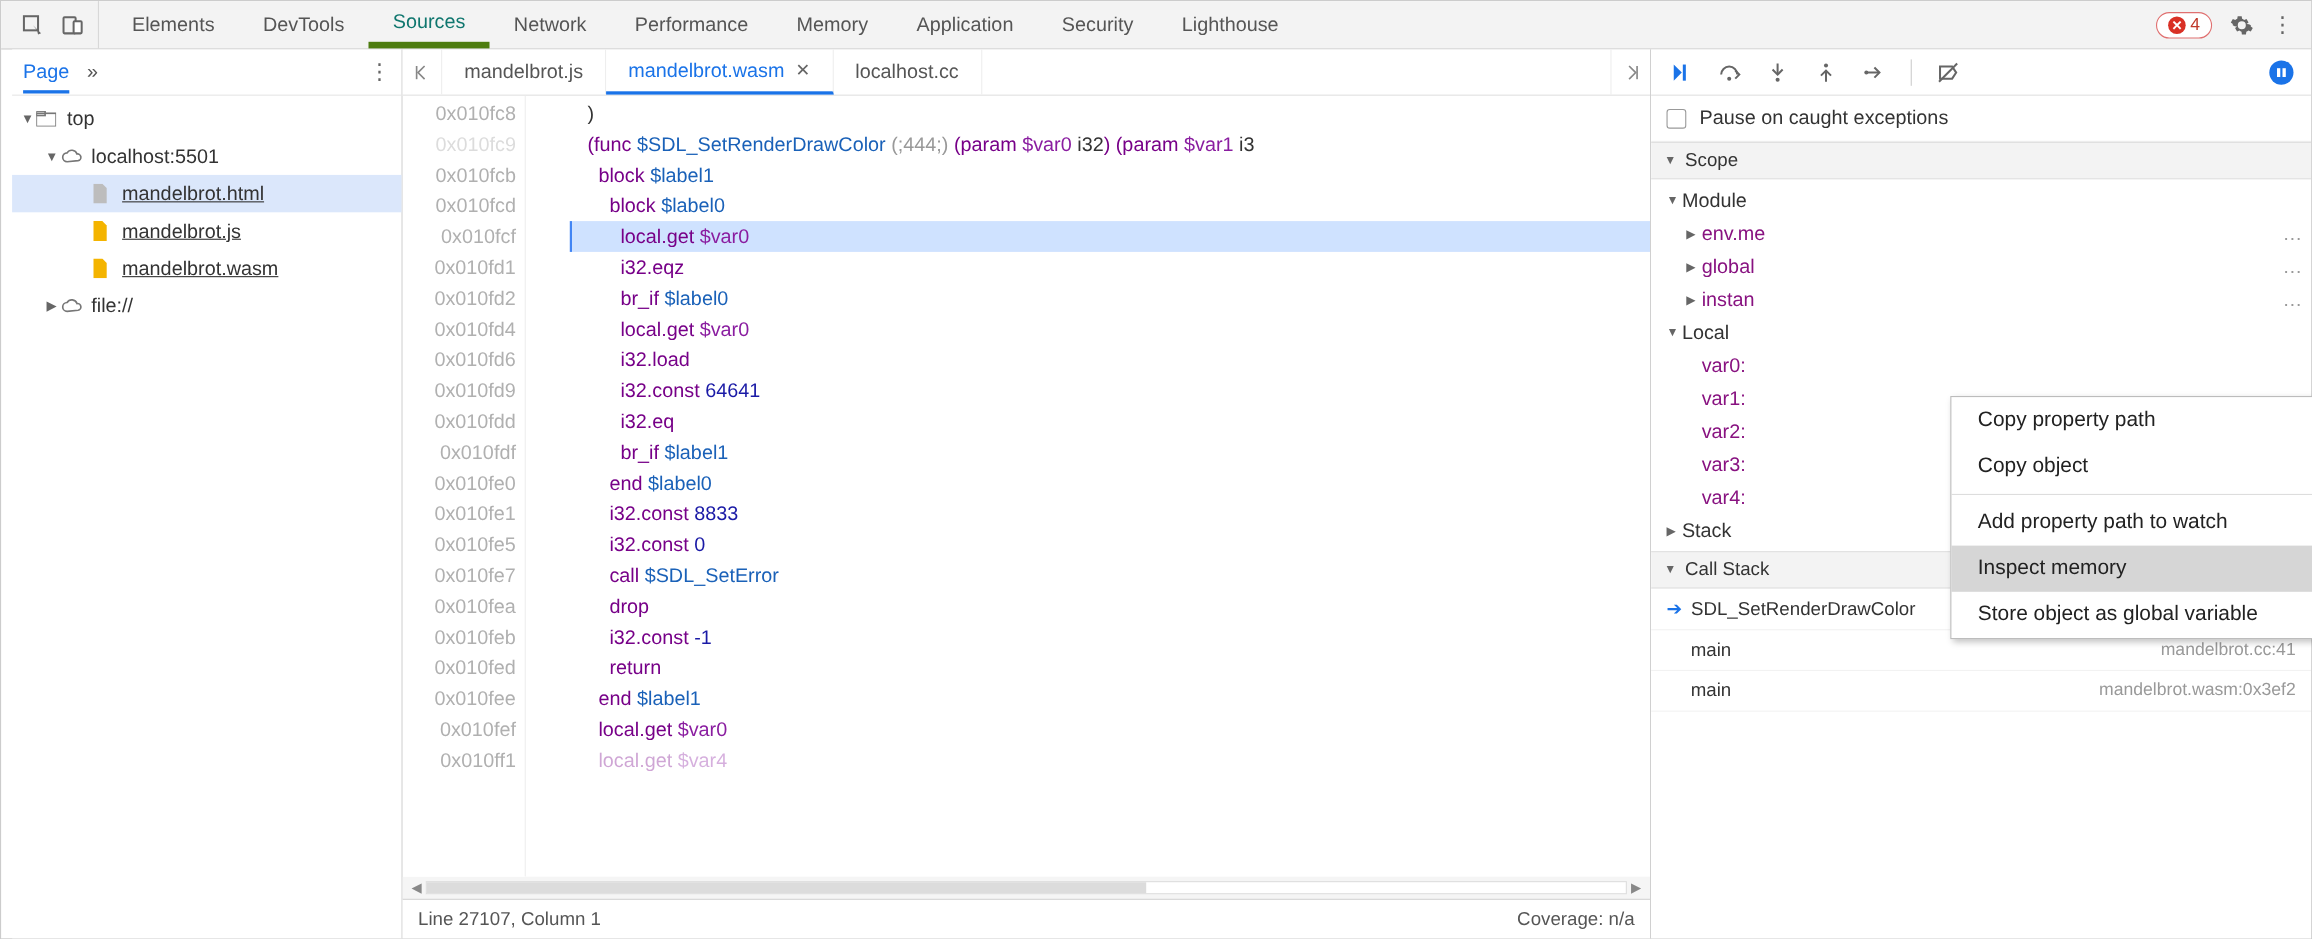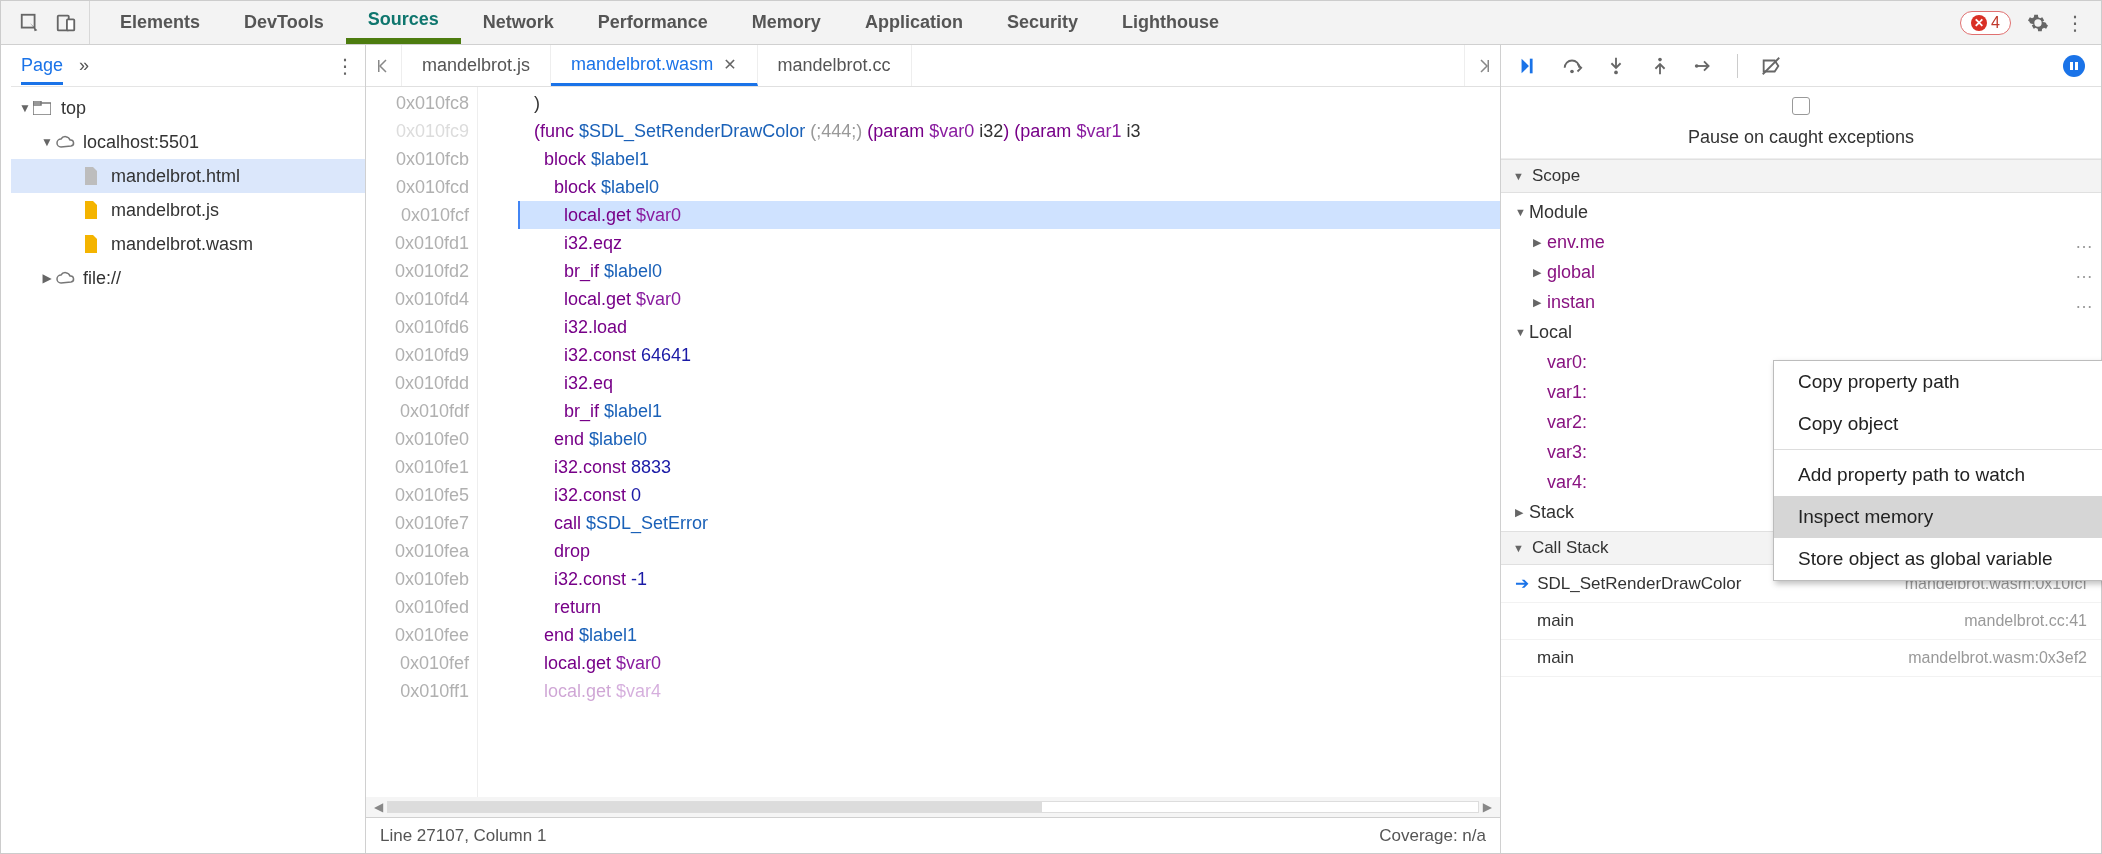--- a/index.html
+++ b/index.html
@@ -10,42 +10,42 @@
 .titlebar { height: 42px; display: flex; align-items: center; padding: 0 8px; background: #fff; border-bottom: 1px solid #e8e8e8; }
 .titlebar .app-icon { width: 24px; height: 24px; border-radius: 50%; background: radial-gradient(circle at 35% 35%, #ffe082, #ffb300); margin-right: 12px; }
 .titlebar .title { font-size: 18px; color: #444; }
 .titlebar .win-controls { margin-left: auto; display: flex; gap: 48px; padding-right: 16px; }
 .titlebar .win-btn { width: 18px; height: 18px; display: flex; align-items: center; justify-content: center; font-size: 20px; color: #333; cursor: pointer; }
 
 .tabbar { height: 44px; background: #f3f3f3; border-bottom: 1px solid #d0d0d0; display: flex; align-items: stretch; padding: 0 6px; }
 .tabbar .left-icons { display: flex; align-items: center; gap: 14px; padding: 0 12px; border-right: 1px solid #d8d8d8; }
 .tabbar .ico { width: 22px; height: 22px; color: #666; }
 .tabbar .tabs { display: flex; align-items: stretch; margin-left: 8px; }
-.tabbar .tab { padding: 0 22px; display: flex; align-items: center; font-size: 18px; color: #555; cursor: pointer; font-weight: bold; }
+.tabbar .tab { padding: 0 22px; display: flex; align-items: center; font-size: 18px; color: #555; cursor: pointer; }
 .tabbar .tab.active { color: #0f766e; border-bottom: 6px solid #4d7c0f; }
 .tabbar .right { margin-left: auto; display: flex; align-items: center; gap: 16px; padding-right: 10px; }
 .err-badge { display: flex; align-items: center; gap: 4px; border: 1px solid #e07070; border-radius: 14px; padding: 2px 10px; color: #c0392b; font-size: 16px; background:#fff; }
 .err-badge .dot { width: 16px; height: 16px; border-radius: 50%; background: #d93025; color: #fff; font-size: 12px; display: flex; align-items: center; justify-content: center; font-weight:bold; }
 .gear, .kebab { color: #666; font-size: 20px; cursor:pointer; }
 
 .main { flex: 1; display: flex; min-height: 0; margin-left: 10px; }
 
 .sidebar { width: 355px; border-right: 1px solid #d0d0d0; display: flex; flex-direction: column; background:#fff;}
 .side-head { height: 42px; display: flex; align-items: center; padding: 0 10px; border-bottom: 1px solid #e5e5e5; }
 .side-head .lbl { font-size: 18px; color: #1a73e8; border-bottom: 3px solid #1a73e8; padding-bottom: 6px; margin-top:8px;}
 .side-head .chev { margin-left: 16px; color: #555; font-size: 18px; }
 .side-head .dots { margin-left: auto; color: #666; font-size: 20px; }
 .tree { padding: 4px 0; font-size: 18px; color: #333; }
 .tree-row { display: flex; align-items: center; height: 34px; cursor:pointer; }
 .tree-row .disclose { width: 16px; text-align: center; color: #666; font-size: 12px; }
 .tree-row.selected { background: #dbe7fb; }
 .tree-row .ficon { width: 22px; margin-right: 6px; text-align:center; }
 .indent-0 { padding-left: 6px; }
 .indent-1 { padding-left: 28px; }
-.indent-2 { padding-left: 56px; }
+.indent-2 { padding-left: 56px; text-decoration: underline; }
 
 .editor-area { flex: 1; display: flex; flex-direction: column; border-right: 1px solid #d0d0d0; min-width:0;}
 .file-tabs { height: 42px; border-bottom: 1px solid #e0e0e0; display: flex; align-items: stretch; background:#fff;}
 .navbtn { width: 36px; display:flex; align-items:center; justify-content:center; color:#888; cursor:pointer; border-right:1px solid #eee;}
 .navbtn.right{ margin-left:auto; border-left:1px solid #eee; border-right:none;}
 .ftab { padding: 0 20px; display: flex; align-items: center; gap: 10px; font-size: 18px; color: #555; border-right: 1px solid #eee; cursor:pointer;}
 .ftab.active { color: #1a73e8; border-bottom: 3px solid #1a73e8; }
 .ftab .close { color:#666; font-size:16px; }
 
 .code-wrap { flex:1; overflow:hidden; position:relative; display:flex;gap:40px; }
@@ -68,21 +68,21 @@
 .hscroll .track{ flex:1; height:12px; background:#fff; border:1px solid #ddd; position:relative;}
 .hscroll .thumb{ position:absolute; left:0; top:0; height:100%; width:60%; background:#dcdcdc;}
 
 .right-panel { width: 600px; display: flex; flex-direction: column; background:#fff; position:relative;}
 .dbg-toolbar { height: 42px; display: flex; align-items: center; gap: 22px; padding: 0 16px; border-bottom: 1px solid #e0e0e0; }
 .dbg-toolbar .dbtn { width:22px; height:22px; color:#666; cursor:pointer;}
 .dbg-toolbar .resume { color:#1a73e8;}
 .dbg-toolbar .sep { width:1px; height:24px; background:#ccc;}
 .dbg-toolbar .pausebtn { margin-left:auto; width:22px; height:22px; border-radius:50%; background:#1a73e8; color:#fff; font-size:12px; display:flex; align-items:center; justify-content:center;}
 
-.pause-row { padding: 10px 14px; display:flex; align-items:center; gap:12px; font-size:18px; border-bottom:1px solid #eee;flex-direction:column;}
+.pause-row { padding: 10px 14px; display:flex; align-items:center; gap:12px; font-size:18px; border-bottom:1px solid #eee;}
 .pause-row .chk { width:18px; height:18px; border:1px solid #999; border-radius:3px; }
 
 .section-head { background:#f3f3f3; border-top:1px solid #e0e0e0; border-bottom:1px solid #e0e0e0; padding:6px 12px; font-size:17px; display:flex; align-items:center; gap:8px; color:#333;}
 .section-head .tri { color:#666; font-size:11px;}
 .scope-body { padding: 4px 0; font-size:18px;}
 .scope-row { display:flex; align-items:center; height:30px; padding-left: 14px;}
 .scope-row .tri { width:14px; font-size:11px; color:#666;}
 .scope-row.l1 { padding-left: 14px; font-weight:400;}
 .scope-row.l2 { padding-left: 32px;}
 .prop-name { color:#881280;}
@@ -221,21 +221,21 @@
         </div>
         <div id="file-tabs-inner" style="display:flex;">
             <div class="ftab">
               <span>mandelbrot.js</span>
             </div>
             <div class="ftab active">
               <span>mandelbrot.wasm</span>
               <span class="close">✕</span>
             </div>
             <div class="ftab">
-              <span>mandelbrot.cc</span>
+              <span>localhost.cc</span>
             </div>
           </div>
         <div class="navbtn right">
           <svg width="16" height="16" viewBox="0 0 16 16">
               <path d="M6 2 L12 8 L6 14" fill="none" stroke="#888" stroke-width="1.5"></path>
               <rect x="12.5" y="2" width="1.5" height="12" fill="#888"></rect>
             </svg>
         </div>
       </div>
       <div class="code-wrap">

